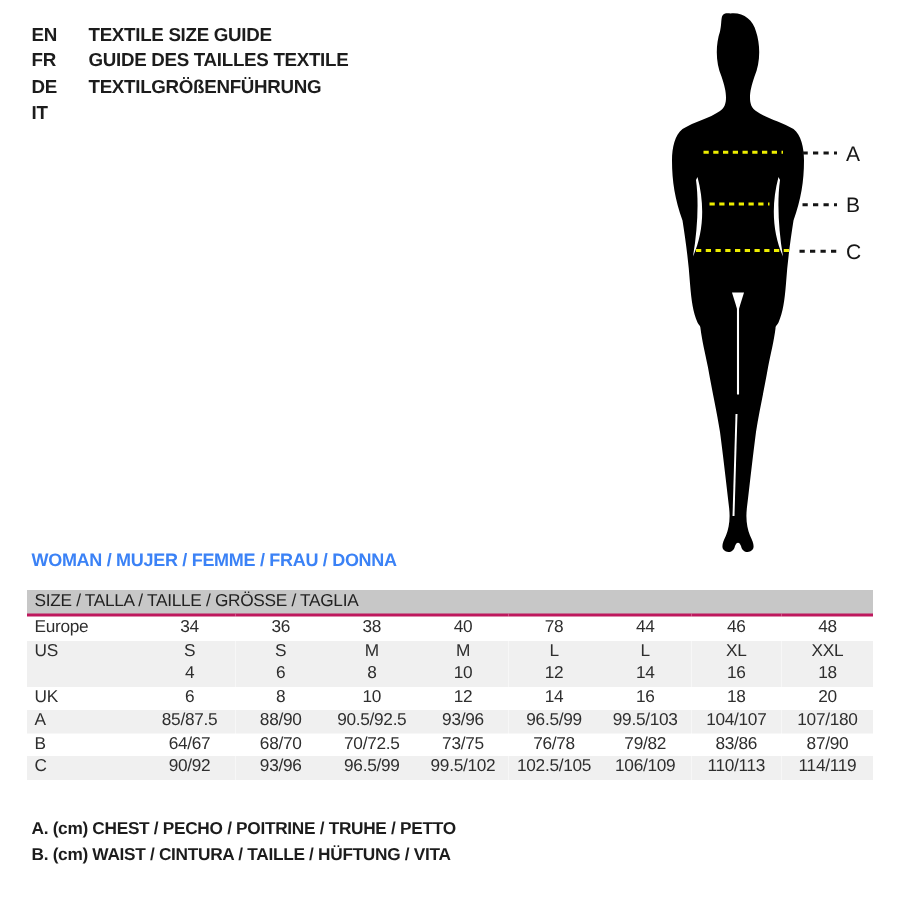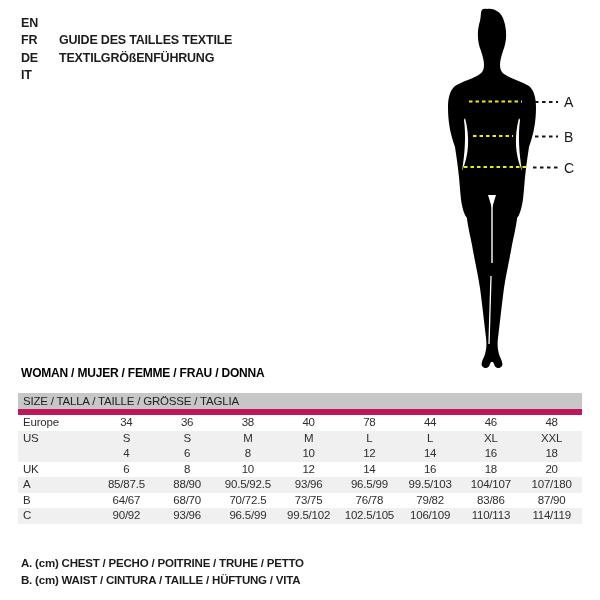--- a/index.html
+++ b/index.html
@@ -31,21 +31,21 @@
   .marker-label {
     font-family: "Liberation Sans", sans-serif;
     font-size: 14px;
     fill: #161616;
   }
 
   
   .woman-heading {
     position: absolute; left: 21px; top: 366px;
     font-weight: 700; font-size: 12px; letter-spacing: -0.2px;
-    color: #000000; white-space: nowrap;
+    color: #3b82f6; white-space: nowrap;
   }
 
   
   .size-table {
     position: absolute; left: 18px; top: 393px;
     width: 564px;
     border-collapse: collapse; table-layout: fixed;
     font-size: 11.5px; letter-spacing: -0.2px;
     color: #2e2e2e;
   }
@@ -53,40 +53,41 @@
   .size-table td {
     height: 15.5px; padding: 0;
     text-align: center; vertical-align: middle;
     line-height: 15.5px;
     font-weight: 400;
     overflow: hidden; white-space: nowrap;
   }
   .size-table td:first-child { text-align: left; padding-left: 5px; }
   .size-table tr.table-header td {
     background: #c7c7c7;
-    border-bottom: 6px solid #be185d;
+    border-bottom: 2px solid #be185d;
     height: 16px; line-height: 16px;
     text-align: left; padding-left: 5px;
     color: #222222;
   }
   .size-table tr.row-gray td { background: #f0f0f0; }
 
   
-  .legend { position: absolute; left: 21px; top: 545px; margin-top: 10px; }
+  .legend { position: absolute; left: 21px; top: 545px; }
   .legend-row {
     font-weight: 700; font-size: 11.5px; line-height: 17.3px;
     letter-spacing: -0.2px; color: #1c1c1c; white-space: nowrap;
   }
 </style>
 </head>
 <body>
 
 <div class="lang-block">
   <div class="lang-row">
     <span class="lang-code">EN</span>
+    <span class="lang-label">TEXTILE SIZE GUIDE</span>
   </div>
   <div class="lang-row">
     <span class="lang-code">FR</span>
     <span class="lang-label">GUIDE DES TAILLES TEXTILE</span>
   </div>
   <div class="lang-row">
     <span class="lang-code">DE</span>
     <span class="lang-label">TEXTILGRÖßENFÜHRUNG</span>
   </div>
   <div class="lang-row">

